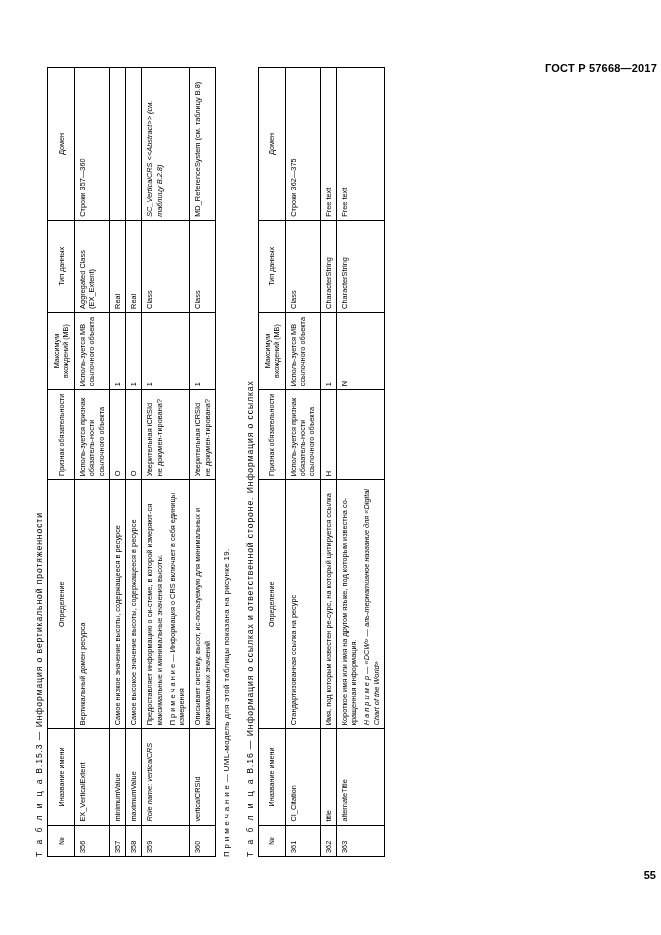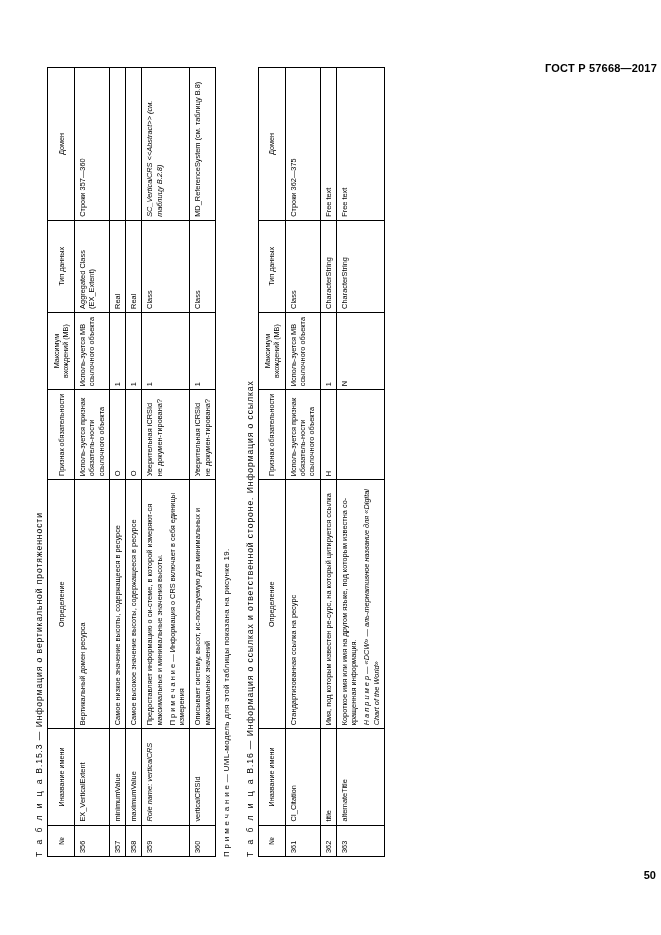--- a/index.html
+++ b/index.html
@@ -114,21 +114,21 @@
   }
 
   .example-it { font-style: italic; }
 </style>
 </head>
 <body>
 
 <div class="page">
 
   <div class="std-header">ГОСТ Р 57668—2017</div>
-  <div class="page-number">50</div>
+  <div class="page-number">55</div>
 
   <div class="rot-wrap">
     <div class="content">
 
       <div class="tbl-caption">
         <span class="sp">Т а б л и ц а</span>
         <span>В.15.3</span>
         <span>—</span>
         <span>Информация о вертикальной протяженности</span>
       </div>

